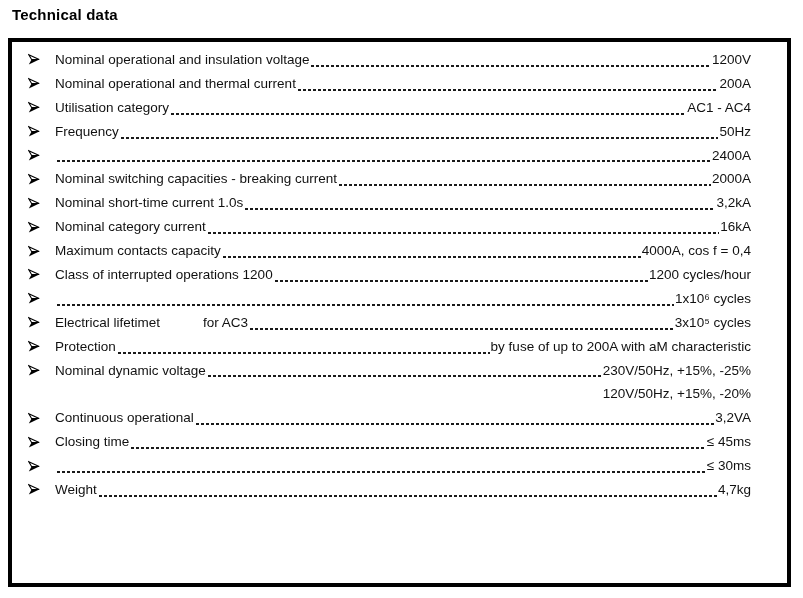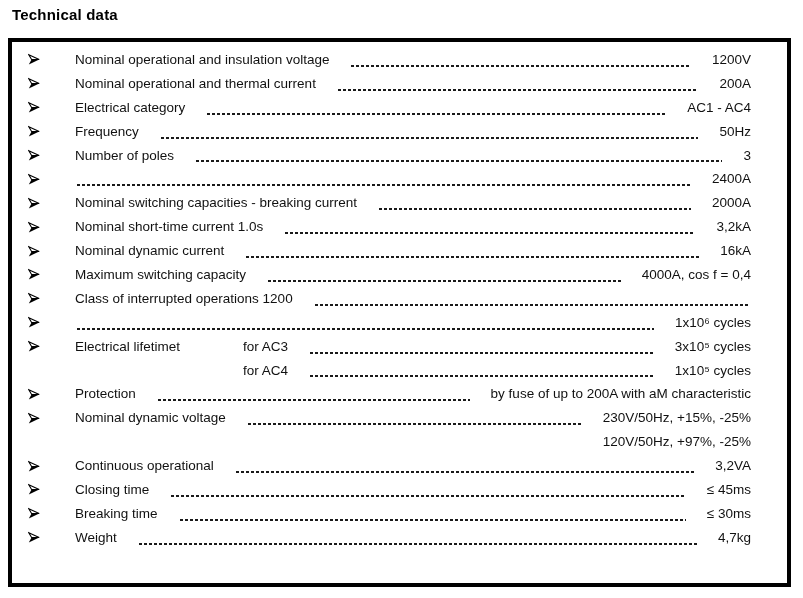--- a/index.html
+++ b/index.html
@@ -36,21 +36,20 @@
     border: 4px solid #000000;
     background: #ffffff;
     padding: 6px 36px 0 16px;
   }
   .row {
     display: flex;
     align-items: center;
     height: 23.9px;
     font-size: 13.5px;
     line-height: 23.9px;
-    gap: 20px;
   }
   .row span { white-space: pre; }
   .bullet {
     width: 27px;
     flex: 0 0 27px;
     display: flex;
     align-items: center;
   }
   .bullet svg { display: block; }
   .label.fixed {
@@ -97,47 +96,37 @@
 
     <span class="leader"></span>
     <span class="value">200A</span>
   </div>
 
   <div class="row">
     <span class="bullet"><svg width="12" height="13" viewBox="0 0 12 13" aria-hidden="true">
               <polygon points="0.8,1.8 11.2,6.5 3.6,6.5" fill="#ffffff" stroke="#000000" stroke-width="1.1"></polygon>
               <polygon points="3.6,6.5 11.2,6.5 0.8,11.4" fill="#000000"></polygon>
             </svg></span>
-    <span class="label">Electrical category</span>
+    <span class="label">Utilisation category</span>
 
     <span class="leader"></span>
     <span class="value">AC1 - AC4</span>
   </div>
 
   <div class="row">
     <span class="bullet"><svg width="12" height="13" viewBox="0 0 12 13" aria-hidden="true">
               <polygon points="0.8,1.8 11.2,6.5 3.6,6.5" fill="#ffffff" stroke="#000000" stroke-width="1.1"></polygon>
               <polygon points="3.6,6.5 11.2,6.5 0.8,11.4" fill="#000000"></polygon>
             </svg></span>
     <span class="label">Frequency</span>
 
     <span class="leader"></span>
     <span class="value">50Hz</span>
   </div>
 
-  <div class="row">
-    <span class="bullet"><svg width="12" height="13" viewBox="0 0 12 13" aria-hidden="true">
-              <polygon points="0.8,1.8 11.2,6.5 3.6,6.5" fill="#ffffff" stroke="#000000" stroke-width="1.1"></polygon>
-              <polygon points="3.6,6.5 11.2,6.5 0.8,11.4" fill="#000000"></polygon>
-            </svg></span>
-    <span class="label">Number of poles</span>
-
-    <span class="leader"></span>
-    <span class="value">3</span>
-  </div>
 
   <div class="row">
     <span class="bullet"><svg width="12" height="13" viewBox="0 0 12 13" aria-hidden="true">
               <polygon points="0.8,1.8 11.2,6.5 3.6,6.5" fill="#ffffff" stroke="#000000" stroke-width="1.1"></polygon>
               <polygon points="3.6,6.5 11.2,6.5 0.8,11.4" fill="#000000"></polygon>
             </svg></span>
 
     <span class="leader"></span>
     <span class="value">2400A</span>
   </div>
@@ -162,45 +151,46 @@
 
     <span class="leader"></span>
     <span class="value">3,2kA</span>
   </div>
 
   <div class="row">
     <span class="bullet"><svg width="12" height="13" viewBox="0 0 12 13" aria-hidden="true">
               <polygon points="0.8,1.8 11.2,6.5 3.6,6.5" fill="#ffffff" stroke="#000000" stroke-width="1.1"></polygon>
               <polygon points="3.6,6.5 11.2,6.5 0.8,11.4" fill="#000000"></polygon>
             </svg></span>
-    <span class="label">Nominal dynamic current</span>
+    <span class="label">Nominal category current</span>
 
     <span class="leader"></span>
     <span class="value">16kA</span>
   </div>
 
   <div class="row">
     <span class="bullet"><svg width="12" height="13" viewBox="0 0 12 13" aria-hidden="true">
               <polygon points="0.8,1.8 11.2,6.5 3.6,6.5" fill="#ffffff" stroke="#000000" stroke-width="1.1"></polygon>
               <polygon points="3.6,6.5 11.2,6.5 0.8,11.4" fill="#000000"></polygon>
             </svg></span>
-    <span class="label">Maximum switching capacity</span>
+    <span class="label">Maximum contacts capacity</span>
 
     <span class="leader"></span>
     <span class="value">4000A, cos f = 0,4</span>
   </div>
 
   <div class="row">
     <span class="bullet"><svg width="12" height="13" viewBox="0 0 12 13" aria-hidden="true">
               <polygon points="0.8,1.8 11.2,6.5 3.6,6.5" fill="#ffffff" stroke="#000000" stroke-width="1.1"></polygon>
               <polygon points="3.6,6.5 11.2,6.5 0.8,11.4" fill="#000000"></polygon>
             </svg></span>
     <span class="label">Class of interrupted operations 1200</span>
 
     <span class="leader"></span>
+    <span class="value">1200 cycles/hour</span>
   </div>
 
   <div class="row">
     <span class="bullet"><svg width="12" height="13" viewBox="0 0 12 13" aria-hidden="true">
               <polygon points="0.8,1.8 11.2,6.5 3.6,6.5" fill="#ffffff" stroke="#000000" stroke-width="1.1"></polygon>
               <polygon points="3.6,6.5 11.2,6.5 0.8,11.4" fill="#000000"></polygon>
             </svg></span>
 
     <span class="leader"></span>
     <span class="value">1x10⁶ cycles</span>
@@ -210,61 +200,51 @@
     <span class="bullet"><svg width="12" height="13" viewBox="0 0 12 13" aria-hidden="true">
               <polygon points="0.8,1.8 11.2,6.5 3.6,6.5" fill="#ffffff" stroke="#000000" stroke-width="1.1"></polygon>
               <polygon points="3.6,6.5 11.2,6.5 0.8,11.4" fill="#000000"></polygon>
             </svg></span>
     <span class="label fixed">Electrical lifetimet</span>
     <span class="sublabel">for AC3</span>
     <span class="leader"></span>
     <span class="value">3x10⁵ cycles</span>
   </div>
 
+
+  <div class="row">
+    <span class="bullet"><svg width="12" height="13" viewBox="0 0 12 13" aria-hidden="true">
+              <polygon points="0.8,1.8 11.2,6.5 3.6,6.5" fill="#ffffff" stroke="#000000" stroke-width="1.1"></polygon>
+              <polygon points="3.6,6.5 11.2,6.5 0.8,11.4" fill="#000000"></polygon>
+            </svg></span>
+    <span class="label">Protection</span>
+
+    <span class="leader"></span>
+    <span class="value">by fuse of up to 200A with aM characteristic</span>
+  </div>
+
+  <div class="row">
+    <span class="bullet"><svg width="12" height="13" viewBox="0 0 12 13" aria-hidden="true">
+              <polygon points="0.8,1.8 11.2,6.5 3.6,6.5" fill="#ffffff" stroke="#000000" stroke-width="1.1"></polygon>
+              <polygon points="3.6,6.5 11.2,6.5 0.8,11.4" fill="#000000"></polygon>
+            </svg></span>
+    <span class="label">Nominal dynamic voltage</span>
+
+    <span class="leader"></span>
+    <span class="value">230V/50Hz, +15%, -25%</span>
+  </div>
+
   <div class="row">
     <span class="bullet" style="visibility: hidden;"><svg width="12" height="13" viewBox="0 0 12 13" aria-hidden="true">
               <polygon points="0.8,1.8 11.2,6.5 3.6,6.5" fill="#ffffff" stroke="#000000" stroke-width="1.1"></polygon>
               <polygon points="3.6,6.5 11.2,6.5 0.8,11.4" fill="#000000"></polygon>
             </svg></span>
-    <span class="label fixed"></span>
-    <span class="sublabel">for AC4</span>
-    <span class="leader"></span>
-    <span class="value">1x10⁵ cycles</span>
-  </div>
-
-  <div class="row">
-    <span class="bullet"><svg width="12" height="13" viewBox="0 0 12 13" aria-hidden="true">
-              <polygon points="0.8,1.8 11.2,6.5 3.6,6.5" fill="#ffffff" stroke="#000000" stroke-width="1.1"></polygon>
-              <polygon points="3.6,6.5 11.2,6.5 0.8,11.4" fill="#000000"></polygon>
-            </svg></span>
-    <span class="label">Protection</span>
-
-    <span class="leader"></span>
-    <span class="value">by fuse of up to 200A with aM characteristic</span>
-  </div>
-
-  <div class="row">
-    <span class="bullet"><svg width="12" height="13" viewBox="0 0 12 13" aria-hidden="true">
-              <polygon points="0.8,1.8 11.2,6.5 3.6,6.5" fill="#ffffff" stroke="#000000" stroke-width="1.1"></polygon>
-              <polygon points="3.6,6.5 11.2,6.5 0.8,11.4" fill="#000000"></polygon>
-            </svg></span>
-    <span class="label">Nominal dynamic voltage</span>
-
-    <span class="leader"></span>
-    <span class="value">230V/50Hz, +15%, -25%</span>
-  </div>
-
-  <div class="row">
-    <span class="bullet" style="visibility: hidden;"><svg width="12" height="13" viewBox="0 0 12 13" aria-hidden="true">
-              <polygon points="0.8,1.8 11.2,6.5 3.6,6.5" fill="#ffffff" stroke="#000000" stroke-width="1.1"></polygon>
-              <polygon points="3.6,6.5 11.2,6.5 0.8,11.4" fill="#000000"></polygon>
-            </svg></span>
     <span class="label"></span>
 
-    <span class="value">120V/50Hz, +97%, -25%</span>
+    <span class="value">120V/50Hz, +15%, -20%</span>
   </div>
 
   <div class="row">
     <span class="bullet"><svg width="12" height="13" viewBox="0 0 12 13" aria-hidden="true">
               <polygon points="0.8,1.8 11.2,6.5 3.6,6.5" fill="#ffffff" stroke="#000000" stroke-width="1.1"></polygon>
               <polygon points="3.6,6.5 11.2,6.5 0.8,11.4" fill="#000000"></polygon>
             </svg></span>
     <span class="label">Continuous operational</span>
 
     <span class="leader"></span>
@@ -280,21 +260,20 @@
 
     <span class="leader"></span>
     <span class="value">≤ 45ms</span>
   </div>
 
   <div class="row">
     <span class="bullet"><svg width="12" height="13" viewBox="0 0 12 13" aria-hidden="true">
               <polygon points="0.8,1.8 11.2,6.5 3.6,6.5" fill="#ffffff" stroke="#000000" stroke-width="1.1"></polygon>
               <polygon points="3.6,6.5 11.2,6.5 0.8,11.4" fill="#000000"></polygon>
             </svg></span>
-    <span class="label">Breaking time</span>
 
     <span class="leader"></span>
     <span class="value">≤ 30ms</span>
   </div>
 
 
   <div class="row">
     <span class="bullet"><svg width="12" height="13" viewBox="0 0 12 13" aria-hidden="true">
               <polygon points="0.8,1.8 11.2,6.5 3.6,6.5" fill="#ffffff" stroke="#000000" stroke-width="1.1"></polygon>
               <polygon points="3.6,6.5 11.2,6.5 0.8,11.4" fill="#000000"></polygon>

